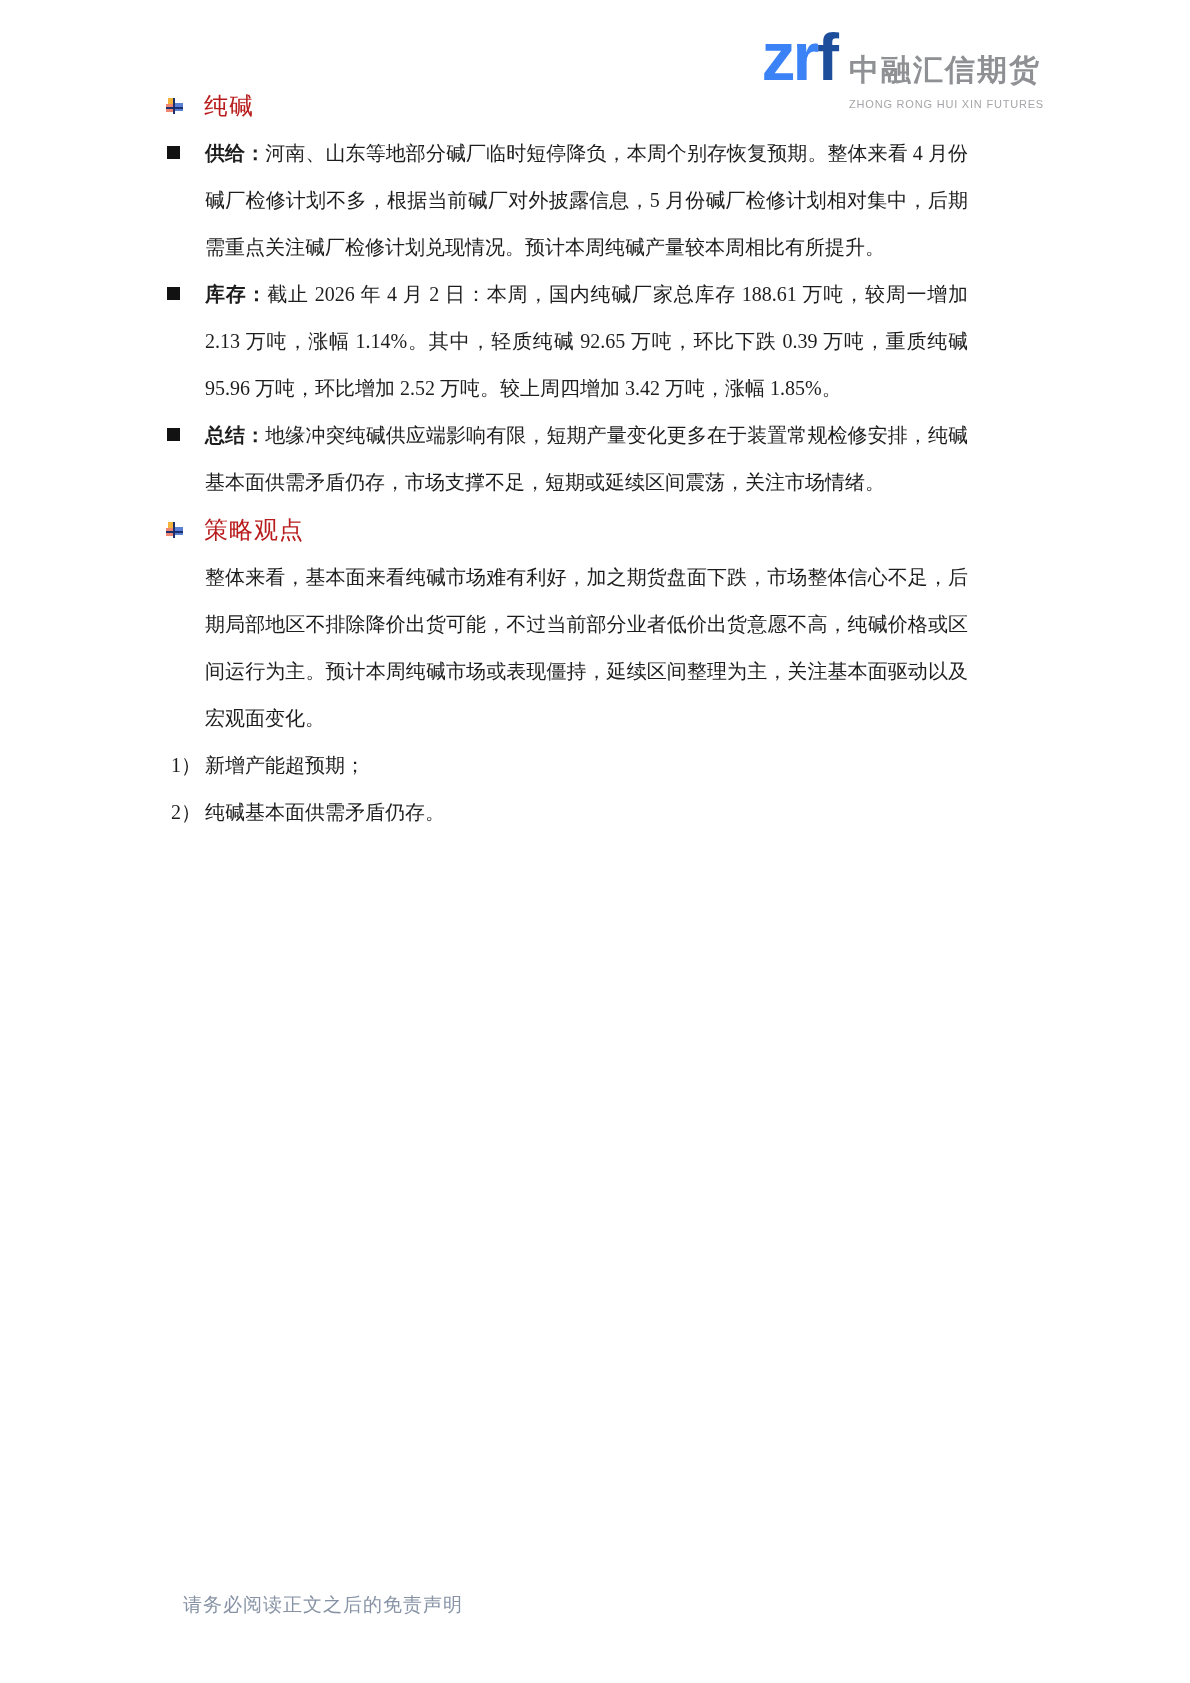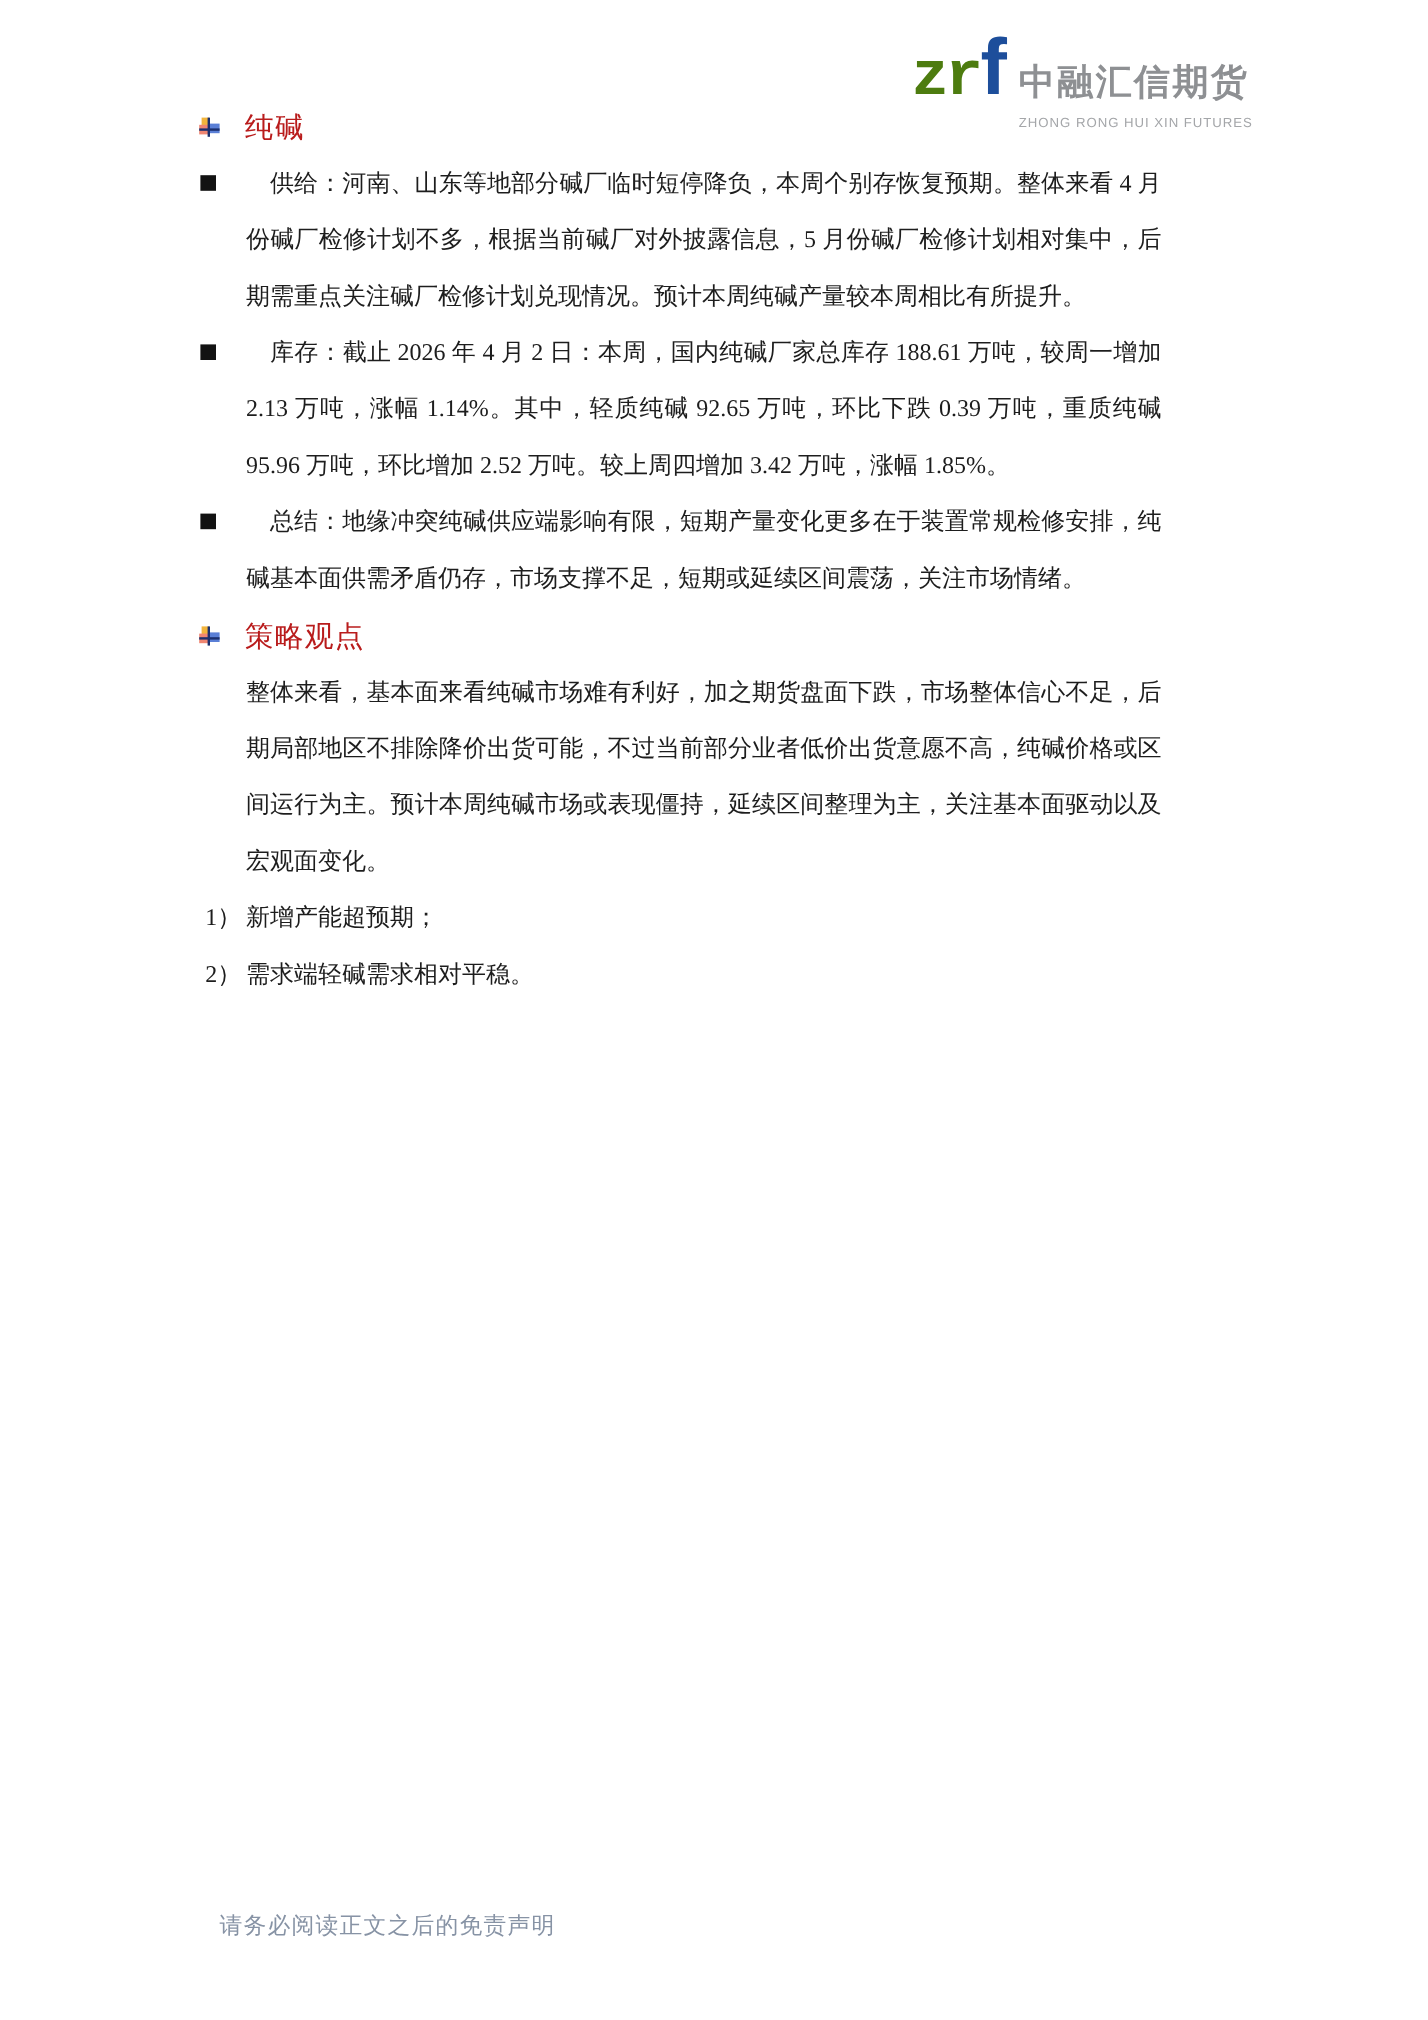--- a/index.html
+++ b/index.html
@@ -10,23 +10,23 @@
     font-family:"Liberation Serif","DejaVu Serif",serif;
     overflow:hidden;
   }
 
   
   .logo {
     position:absolute; top:22px; right:146px;
     display:flex; align-items:baseline;
   }
   .logo .zr {
-    font-family:Liberation Mono, monospace;
-    font-weight:bold; font-size:52px; line-height:1;
-    color:#4d7c0f; letter-spacing:-3px;
+    font-family:Liberation Sans, sans-serif;
+    font-weight:bold; font-size:68px; line-height:1;
+    color:#3b82f6; letter-spacing:-3px;
   }
   .logo .f {
     font-family:"Liberation Sans","DejaVu Sans",sans-serif;
     font-weight:bold; font-size:66px; line-height:1;
     color:#1d4e9b; margin-left:1px;
   }
   .logo-txt { margin-left:10px; }
   .logo-cn {
     font-family:"Liberation Sans","DejaVu Sans",sans-serif;
     font-weight:bold; font-size:30px; line-height:1.05;
@@ -62,21 +62,21 @@
     font-size:20px; line-height:47px;
     color:#1d1d1d;
     text-align:justify;
     padding-left:39px;
     margin:0;
   }
   .para .sq {
     position:absolute; left:1px; top:16px;
     width:13px; height:13px; background:#121212;
   }
-  .para .lbl { font-weight:normal;margin-left:20px; }
+  .para .lbl { font-weight:bold; }
 
   .risk {
     position:relative;
     font-size:20px; line-height:47px;
     color:#1d1d1d;
     padding-left:39px; margin:0;
   }
   .risk .num { position:absolute; left:5px; }
 
   
@@ -141,18 +141,18 @@
     <span>整体来看，基本面来看纯碱市场难有利好，加之期货盘面下跌，市场整体信心不足，后期局部地区不排除降价出货可能，不过当前部分业者低价出货意愿不高，纯碱价格或区间运行为主。预计本周纯碱市场或表现僵持，延续区间整理为主，关注基本面驱动以及宏观面变化。</span>
   </div>
 
 
   <div class="risk">
     <span class="num">1）</span>
     <span>新增产能超预期；</span>
   </div>
   <div class="risk">
     <span class="num">2）</span>
-    <span>需求端轻碱需求相对平稳。</span>
+    <span>纯碱基本面供需矛盾仍存。</span>
   </div>
 
 </div>
 
 <div class="footer">请务必阅读正文之后的免责声明</div>
 
 </body></html>

